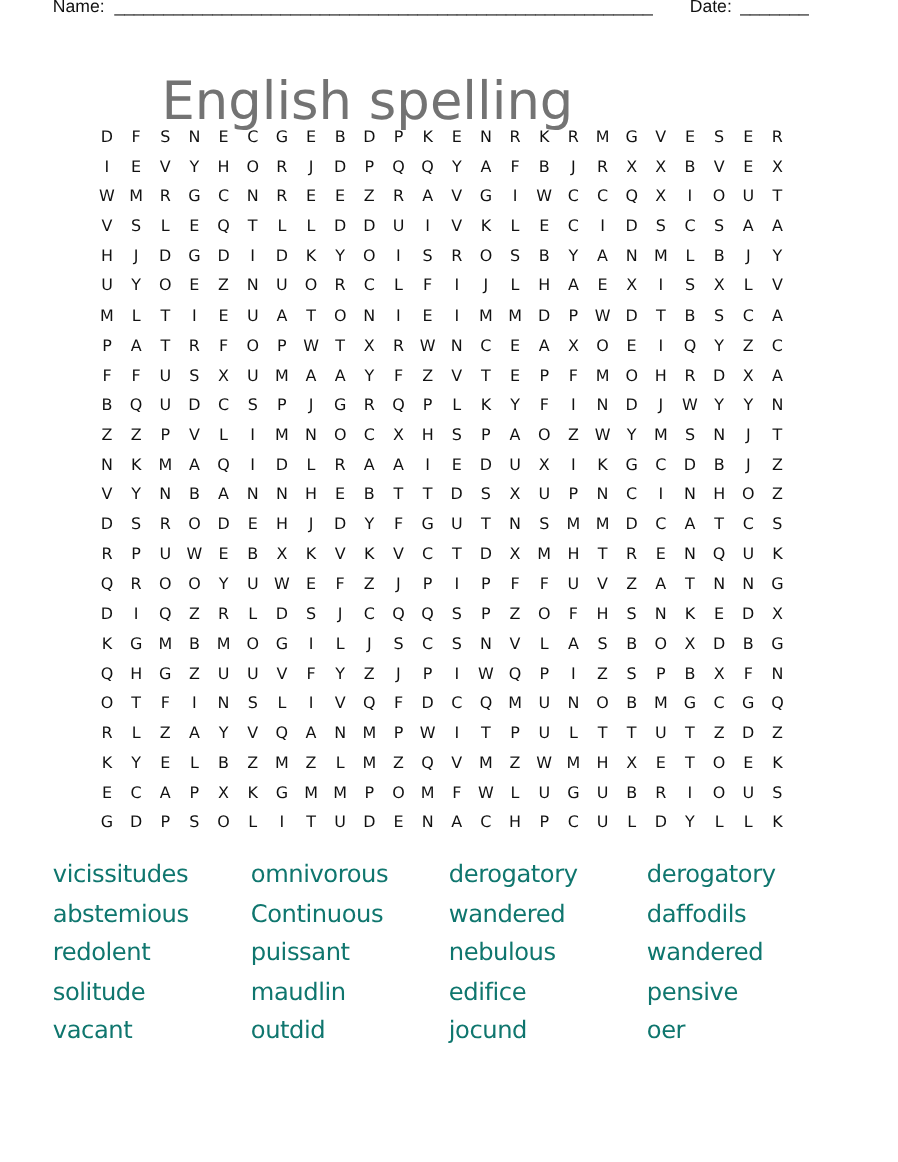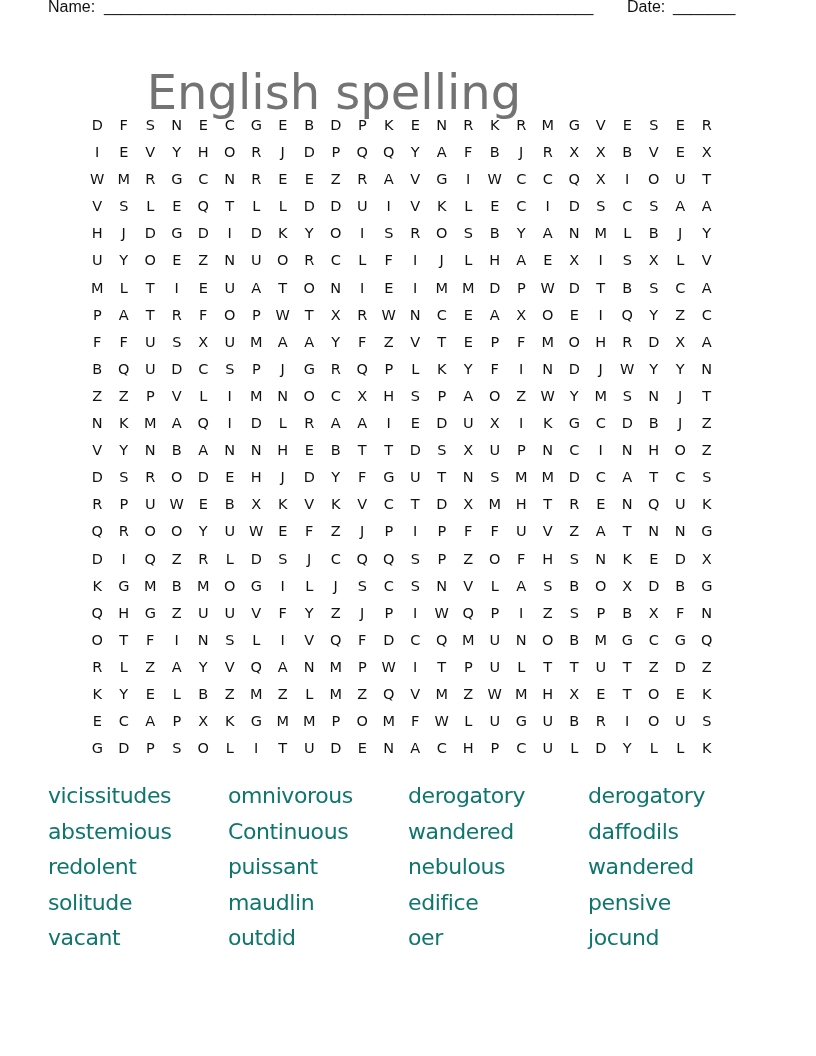--- a/index.html
+++ b/index.html
@@ -638,15 +638,15 @@
     <span class="word">redolent</span>
     <span class="word">puissant</span>
     <span class="word">nebulous</span>
     <span class="word">wandered</span>
     <span class="word">solitude</span>
     <span class="word">maudlin</span>
     <span class="word">edifice</span>
     <span class="word">pensive</span>
     <span class="word">vacant</span>
     <span class="word">outdid</span>
+    <span class="word">jocund</span>
     <span class="word">oer</span>
-    <span class="word">jocund</span>
   </div>
 
 </body></html>

